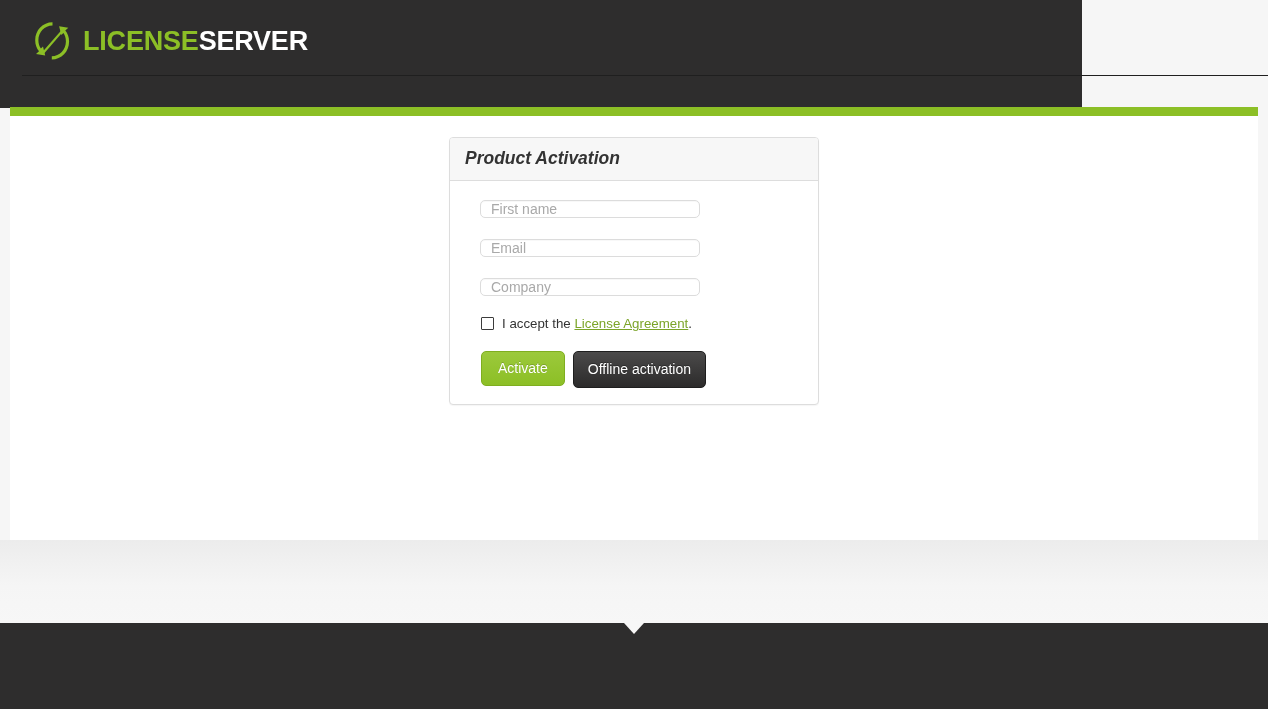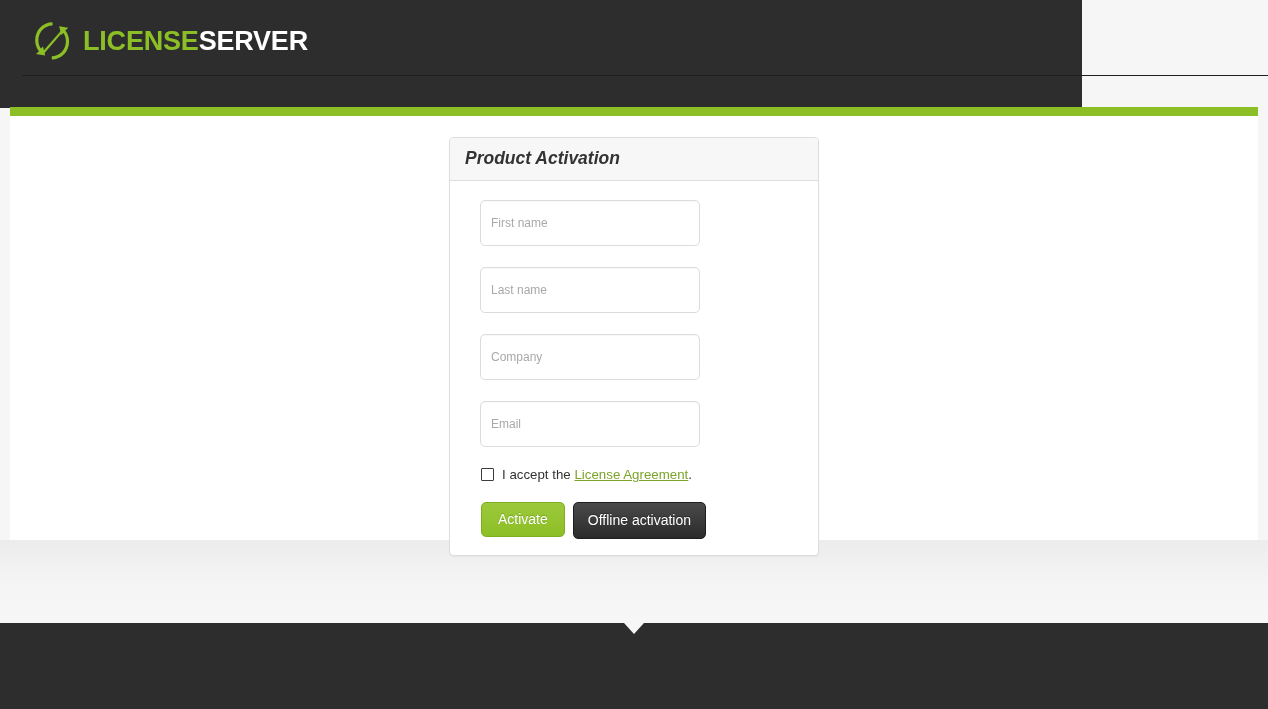--- a/index.html
+++ b/index.html
@@ -109,24 +109,24 @@
     line-height: 1.1;
     font-style: italic;
   }
   .panel-body {
     padding: 19px 15px 16px 15px;
   }
 
   .field {
     display: block;
     width: 220px;
-    height: 46px;
+    height: 18px;
     padding: 5px 10px;
     margin: 0 0 21px 15px;
-    font-size: 12px;
+    font-size: 14px;
     font-family: "Liberation Sans", sans-serif;
     color: #555555;
     background: #ffffff;
     border: 1px solid #dcdcdc;
     border-radius: 5px;
     box-shadow: inset 0 1px 1px rgba(0,0,0,0.03);
     outline: none;
   }
   .field::placeholder { color: #a9a9a9; opacity: 1; }
 
@@ -228,25 +228,24 @@
 <div class="lower-bg"></div>
 
 <div class="panel">
   <div class="panel-head">
     <h2 class="panel-title">Product Activation</h2>
   </div>
   <div class="panel-body">
 
     <input class="field" type="text" placeholder="First name" style="">
 
-    <input class="field" type="text" placeholder="Last name" style="">
+
+    <input class="field" type="text" placeholder="Email" style="">
 
     <input class="field" type="text" placeholder="Company" style="">
-
-    <input class="field" type="text" placeholder="Email" style="">
 
     <div class="accept-row">
       <div class="accept-box"></div>
       <div class="accept-label"><span>I accept the </span><a class="link-green">License Agreement</a><span>.</span></div>
     </div>
 
     <div class="btn-row">
       <button class="btn btn-activate">Activate</button>
       <button class="btn btn-offline">Offline activation</button>
     </div>

